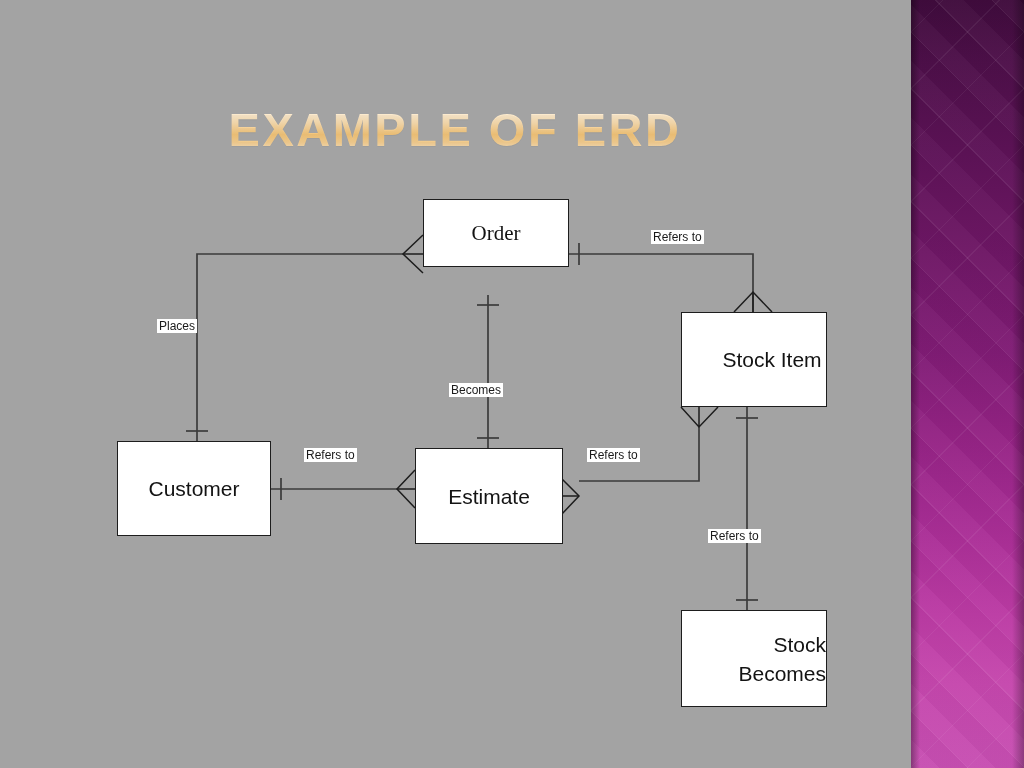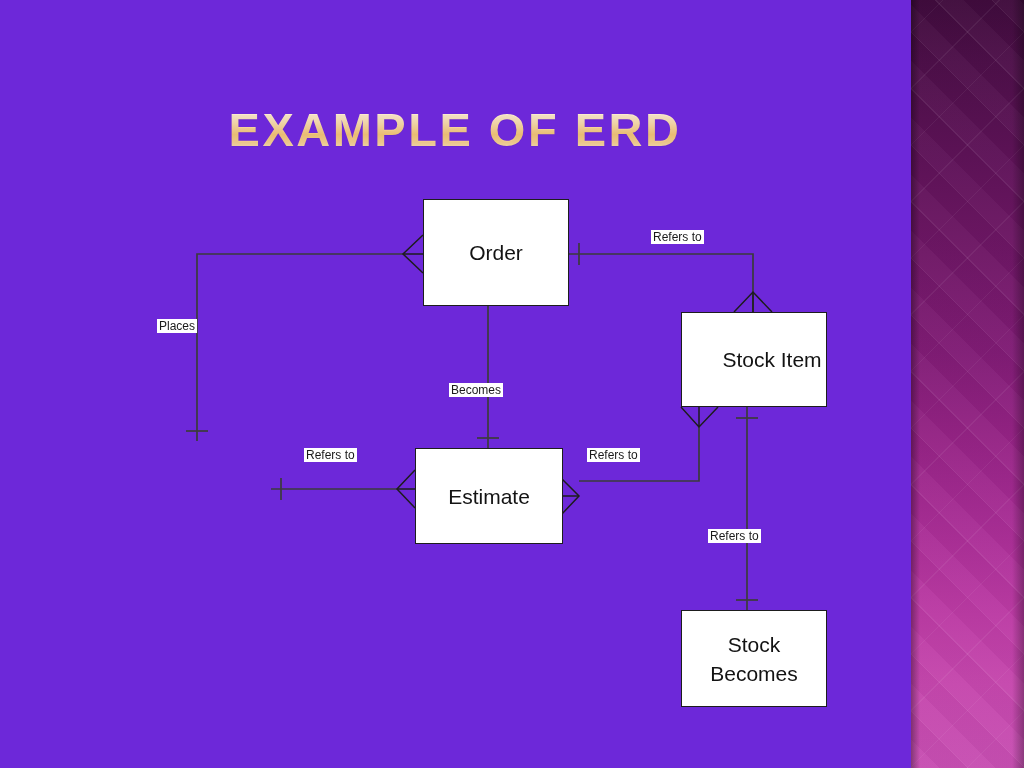--- a/index.html
+++ b/index.html
@@ -8,21 +8,21 @@
     padding: 0;
     background: #ffffff;
   }
   body {
     font-family: "Liberation Sans", sans-serif;
   }
   #slide {
     position: relative;
     width: 1024px;
     height: 768px;
-    background: #6d28d9;
+    background: #a3a3a3;
     overflow: hidden;
   }
 
   
   #sidebar {
     position: absolute;
     top: 0;
     left: 911px;
     width: 113px;
     height: 768px;
@@ -199,34 +199,37 @@
       <line class="crow" x1="561" y1="496" x2="579" y2="496"></line>
 
       <polyline class="crow" points="681,407 699,427 718,407"></polyline>
       <line class="crow" x1="699" y1="427" x2="699" y2="407"></line>
 
       <line x1="747" y1="407" x2="747" y2="610"></line>
       <line class="tick" x1="736" y1="418" x2="758" y2="418"></line>
       <line class="tick" x1="736" y1="600" x2="758" y2="600"></line>
     </svg>
 
-    <div class="entity" style="left:423px; top:199px; width:146px; height:107px;">
+    <div class="entity" style="left:423px; top:199px; width:146px; height:68px;font-family:Liberation Serif, serif;">
       <span>Order</span>
     </div>
 
     <div class="entity" style="left:681px; top:312px; width:146px; height:95px;padding-left:36px;">
       <span>Stock Item</span>
     </div>
 
+    <div class="entity" style="left:117px; top:441px; width:154px; height:95px;">
+      <span>Customer</span>
+    </div>
 
     <div class="entity" style="left:415px; top:448px; width:148px; height:96px;">
       <span>Estimate</span>
     </div>
 
-    <div class="entity" style="left:681px; top:610px; width:146px; height:97px; flex-direction:column;">
+    <div class="entity" style="left:681px; top:610px; width:146px; height:97px; flex-direction:column;align-items:flex-end;">
       <span>Stock</span>
       <span>Becomes</span>
     </div>
 
     <div class="rel-label" style="left:157px; top:319px;">Places</div>
 
     <div class="rel-label" style="left:449px; top:383px;">Becomes</div>
 
     <div class="rel-label" style="left:651px; top:230px;">Refers to</div>
 

